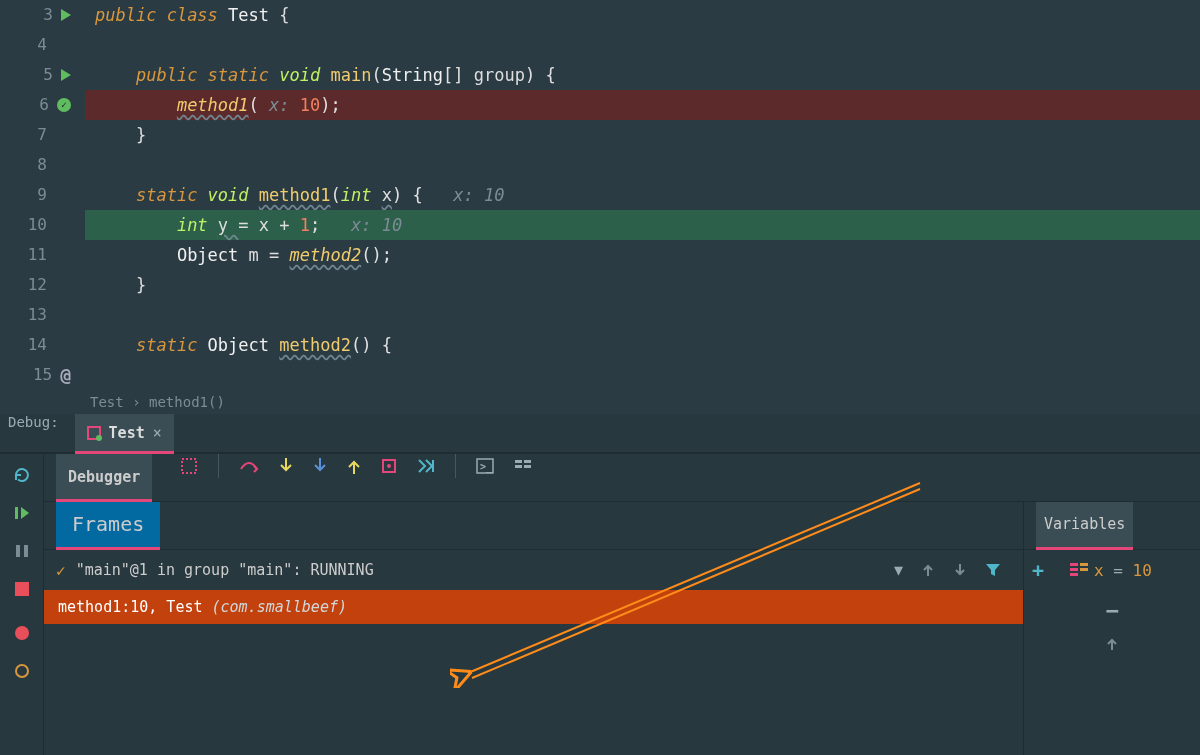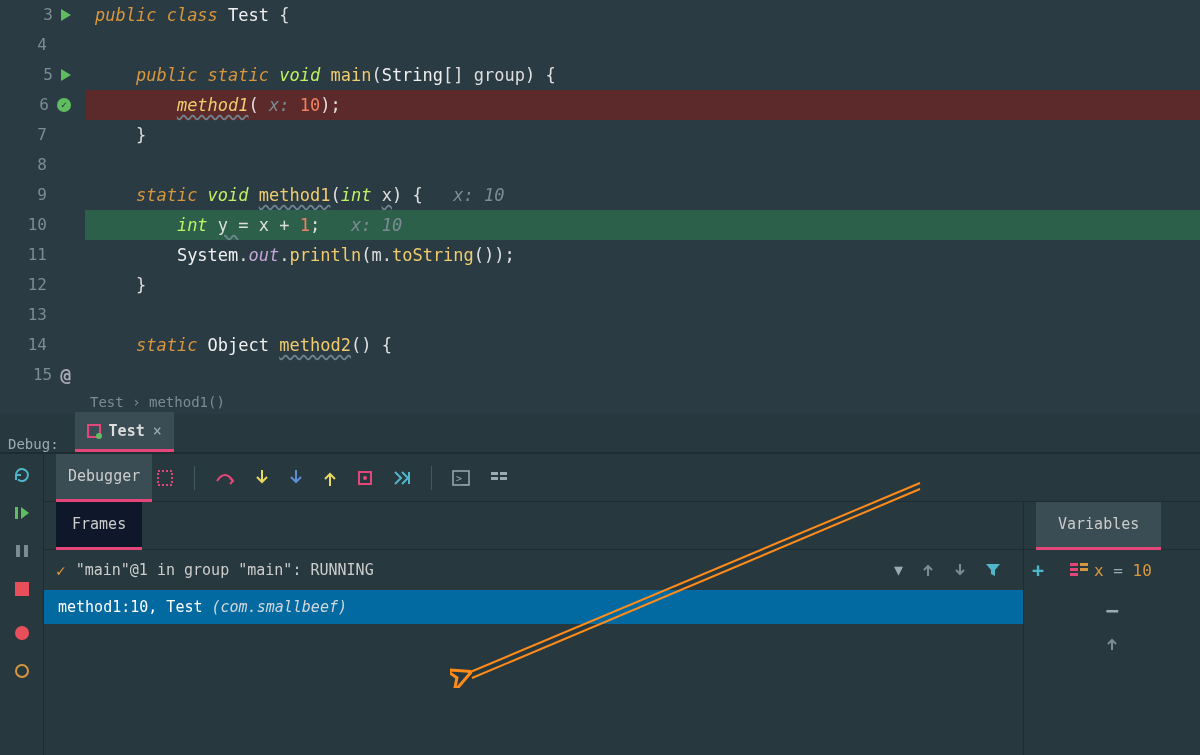--- a/index.html
+++ b/index.html
@@ -87,21 +87,21 @@
   }
 
   .debug-panel {
     background: #28383f;
     height: 365px;
     display: flex;
     flex-direction: column;
   }
   .debug-header {
     display: flex;
-    align-items: flex-end;
+    align-items: flex-start;
     height: 40px;
     border-bottom: 2px solid #1f2d33;
     padding-left: 8px;
     gap: 6px;
   }
   .debug-label { color: #9aabb4; font-size: 14px; font-style: normal; padding-right: 10px;}
   .debug-tab {
     display: flex; align-items: center; gap: 8px;
     padding: 8px 12px;
     background: #3a4d55;
@@ -127,65 +127,66 @@
     background: #28383f;
     display: flex; flex-direction: column; align-items: center;
     gap: 20px;
     padding-top: 12px;
     border-right: 1px solid #1f2d33;
   }
   .lb-icon { width: 18px; height: 18px; display:flex; align-items:center; justify-content:center; cursor:pointer;}
 
   .debug-main { flex: 1; display: flex; flex-direction: column; }
   .debug-tabs-row {
-    display: flex; align-items: center;
+    display: flex; align-items: flex-start;
     height: 48px;
     padding: 0 12px;
-    gap: 4px;
+    gap: 28px;
     border-bottom: 1px solid #1f2d33;
+    font-weight: bold;
   }
   .dtab {
     padding: 10px 12px; color: #ccc; font-style: normal; font-size: 15px;
     display:flex; align-items:center; gap:8px; height:48px;
   }
   .dtab.active { background: #3a4d55; border-bottom: 3px solid #e5467a; }
   .dtab-ci { width:14px; height:14px; border:1px solid #e5467a; display:inline-block; position:relative;}
   .dtab-ci::after{content:'>'; position:absolute; color:#e5467a; font-size:9px; left:2px; top:-1px;}
 
   .toolbar-icons { display:flex; gap:20px; align-items:center; }
   .tb-divider{ width:1px; height:24px; background:#445860;}
 
   .frames-hdr-row {
     display:flex; align-items:center; height:48px; padding-left:12px;
     border-bottom: 1px solid #1f2d33;
   }
   .frames-tab {
-    padding: 10px 16px; background: #0f172a; color:#ccc;
-    border-bottom:3px solid #e5467a; font-style:normal; font-size:15px;
+    padding: 10px 16px; background: #0369a1; color:#ccc;
+    border-bottom:3px solid #e5467a; font-style:normal; font-size:20px;
     height:48px; display:flex; align-items:center;
   }
   .vars-tab {
-    margin-left:auto; padding:10px 22px; background:#3a4d55; color:#ccc;
+    margin-left:auto; padding:10px 8px; background:#3a4d55; color:#ccc;
     border-bottom:3px solid #e5467a; font-style:normal; font-size:15px;
     height:48px; display:flex; align-items:center;
   }
 
   .thread-row {
     display:flex; align-items:center; height:40px; padding:0 12px;
     gap:10px; font-style:normal; color:#ccc; font-size:15px;
   }
   .check-orange{ color:#d8973c; font-size:16px; }
   .thread-controls{ margin-left:auto; display:flex; gap:18px; align-items:center; padding-right:10px;}
 
   .frames-list { }
   .frame-row {
     height: 34px; line-height:34px; padding:0 14px;
     font-style: normal; font-size: 15px; color:#ccc;
   }
-  .frame-row.selected { background: #0369a1; color:#fff; }
+  .frame-row.selected { background: #c2410c; color:#fff; }
   .frame-detail { color: #96a6ae; font-style: italic; }
   .frame-row.selected .frame-detail { color:#d0d8dc; }
   .var-display {
     color:#d8973c; font-size:16px; font-style:normal;
   }
 
   svg { display:block; }
 
   .arrow-annotation {
     position: absolute;
@@ -260,21 +261,21 @@
     </div>
   <div class="code-col" id="code">
       <div class="code-row"><span class="kw">public </span><span class="kw">class </span><span class="cls">Test </span><span class="brace">{</span></div>
       <div class="code-row"></div>
       <div class="code-row">    <span class="kw">public static </span><span class="type">void </span><span class="call">main</span><span class="paren">(</span><span class="cls">String</span><span class="paren">[] </span><span class="var">group</span><span class="paren">) {</span></div>
       <div class="code-row breakpoint-hit">        <span class="method2">method1</span><span class="paren">( </span><span class="param">x: </span><span class="num">10</span><span class="paren">);</span></div>
       <div class="code-row">    <span class="brace">}</span></div>
       <div class="code-row"></div>
       <div class="code-row">    <span class="kw">static </span><span class="type">void </span><span class="method">method1</span><span class="paren">(</span><span class="type">int </span><span class="var-x">x</span><span class="paren">) {   </span><span class="hint">x: 10</span></div>
       <div class="code-row exec-line">        <span class="type">int </span><span class="var-x">y </span><span class="op">= </span><span class="var">x </span><span class="op">+ </span><span class="num">1</span><span class="paren">;   </span><span class="hint">x: 10</span></div>
-      <div class="code-row">        <span class="cls">System</span><span class="op">.</span><span class="out">out</span><span class="op">.</span><span class="call">println</span><span class="paren">(</span><span class="var">m</span><span class="op">.</span><span class="call">toString</span><span class="paren">());</span></div>
+      <div class="code-row">        <span class="cls">Object </span><span class="var">m </span><span class="op">= </span><span class="method2">method2</span><span class="paren">();</span></div>
       <div class="code-row">    <span class="brace">}</span></div>
       <div class="code-row"></div>
       <div class="code-row">    <span class="kw">static </span><span class="cls">Object </span><span class="method">method2</span><span class="paren">() {</span></div>
     </div>
 </div>
 
 <div class="breadcrumb">Test › method1()</div>
 
 <div class="debug-panel">
   <div class="debug-header">

